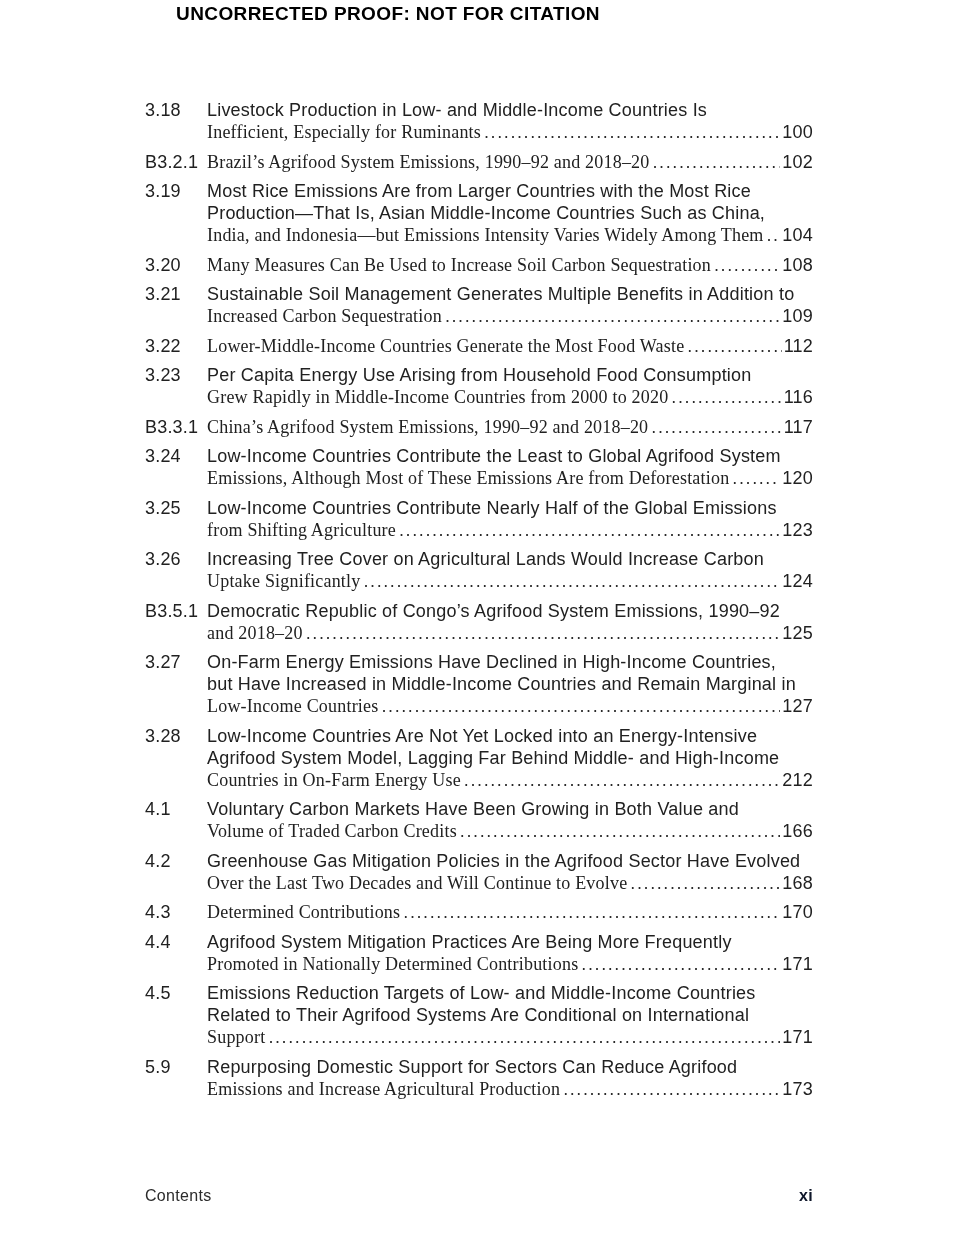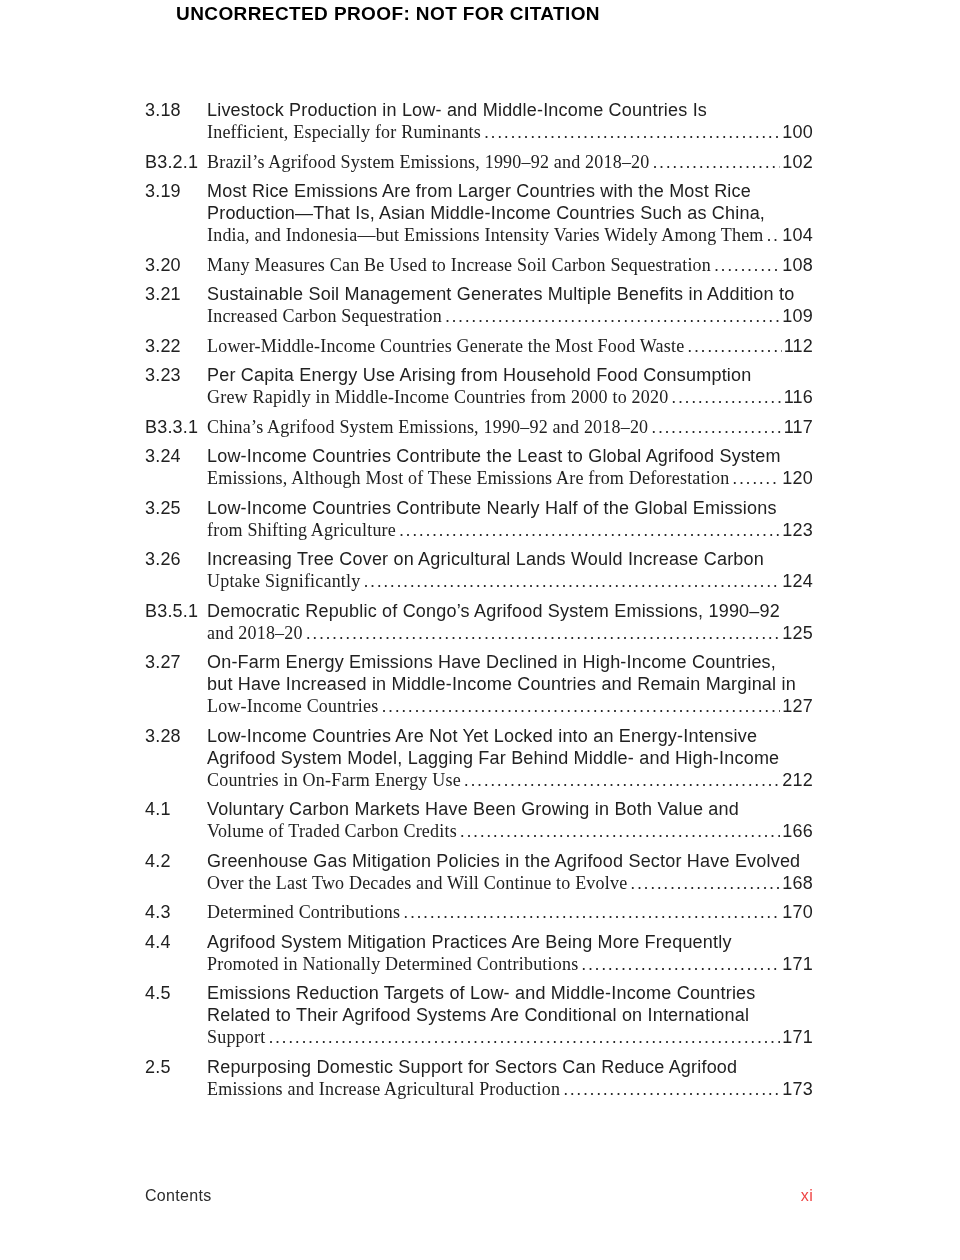--- a/index.html
+++ b/index.html
@@ -83,22 +83,22 @@
     display: flex;
     justify-content: space-between;
     align-items: baseline;
     font-size: 16px;
     letter-spacing: 0.3px;
   }
   .footer-section {
     color: #2b2b2b;
   }
   .footer-page {
-    color: #ef4444;
-    font-weight: normal;
+    color: #0f172a;
+    font-weight: bold;
   }
 </style>
 </head>
 <body>
 
 <div>
 
   <div class="proof-header">UNCORRECTED PROOF: NOT FOR CITATION</div>
 
   <div class="toc" id="toc-list">
@@ -304,21 +304,21 @@
           <div class="toc-line">Emissions Reduction Targets of Low- and Middle-Income Countries</div>
           <div class="toc-line">Related to Their Agrifood Systems Are Conditional on International</div>
           <div class="toc-line-last">
             <span class="toc-line-text">Support</span>
             <span class="toc-dots"></span>
             <span class="toc-page">171</span>
           </div>
         </div>
       </div>
       <div class="toc-entry">
-        <div class="toc-num">2.5</div>
+        <div class="toc-num">5.9</div>
         <div class="toc-title">
           <div class="toc-line">Repurposing Domestic Support for Sectors Can Reduce Agrifood</div>
           <div class="toc-line-last">
             <span class="toc-line-text">Emissions and Increase Agricultural Production</span>
             <span class="toc-dots"></span>
             <span class="toc-page">173</span>
           </div>
         </div>
       </div>
     </div>

